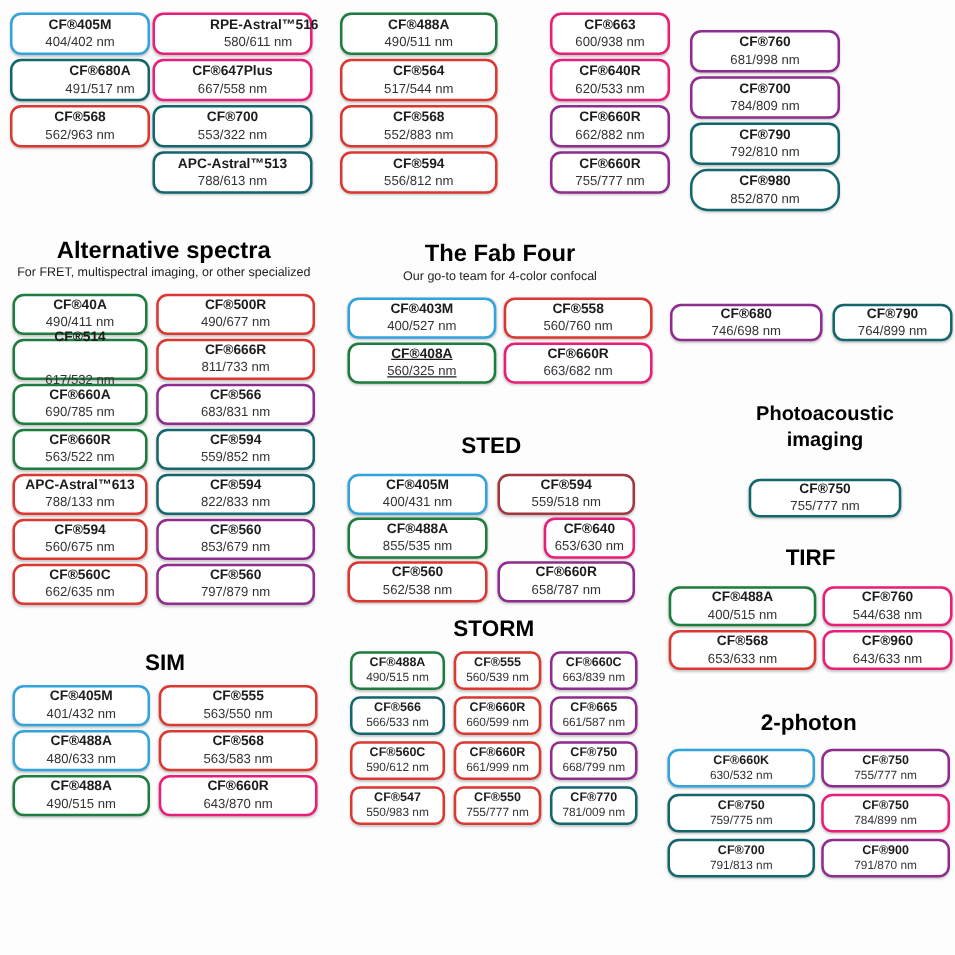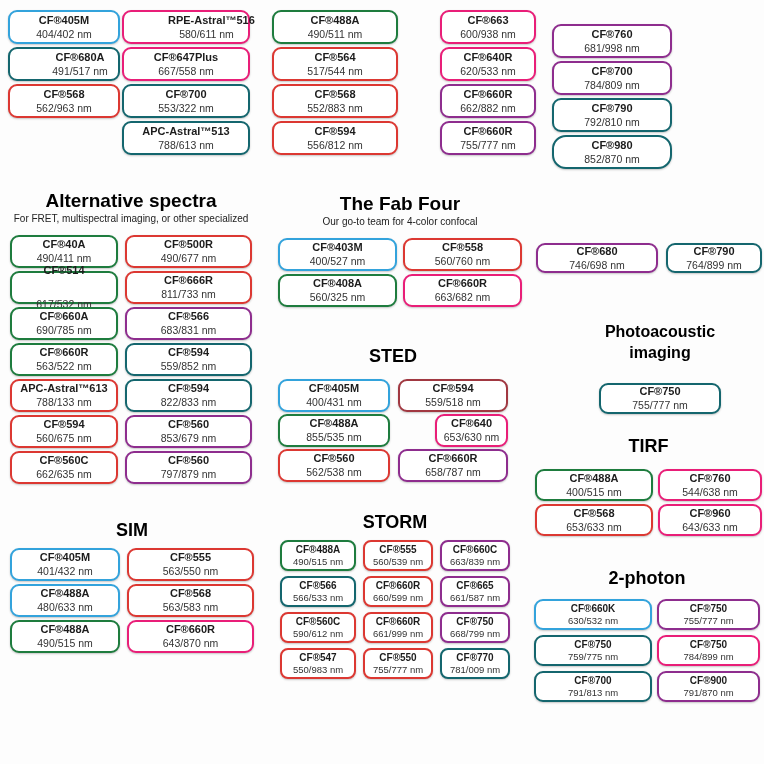--- a/index.html
+++ b/index.html
@@ -204,21 +204,21 @@
   <div class="subtitle">Our go-to team for 4-color confocal</div>
   <div class="grid" id="fab-grid">
       <div class="pill" style="border-color: rgb(51, 163, 220);">
         <div class="pill-name">CF®403M</div>
         <div class="pill-value">400/527 nm</div>
       </div>
       <div class="pill" style="border-color: rgb(220, 56, 50);">
         <div class="pill-name">CF®558</div>
         <div class="pill-value">560/760 nm</div>
       </div>
-      <div class="pill" style="border-color: rgb(30, 124, 62);">
+      <div class="pill" style="border-color: rgb(30, 124, 62); text-decoration: underline;">
         <div class="pill-name">CF®408A</div>
         <div class="pill-value">560/325 nm</div>
       </div>
       <div class="pill" style="border-color: rgb(233, 30, 120);">
         <div class="pill-name">CF®660R</div>
         <div class="pill-value">663/682 nm</div>
       </div>
     </div>
 </div>
 
@@ -318,21 +318,21 @@
         <div class="pill-name">CF®488A</div>
         <div class="pill-value">490/515 nm</div>
       </div>
       <div class="pill" style="border-color: rgb(233, 30, 120);">
         <div class="pill-name">CF®660R</div>
         <div class="pill-value">643/870 nm</div>
       </div>
     </div>
 </div>
 
-<div class="section" id="storm" style="left:280px;top:512px;width:230px">
+<div class="section" id="storm" style="left:280px;top:493px;width:230px">
   <div class="title-md">STORM</div>
   <div class="grid" id="storm-grid">
       <div class="pill" style="border-color: rgb(30, 124, 62);">
         <div class="pill-name">CF®488A</div>
         <div class="pill-value">490/515 nm</div>
       </div>
       <div class="pill" style="border-color: rgb(220, 56, 50);">
         <div class="pill-name">CF®555</div>
         <div class="pill-value">560/539 nm</div>
       </div>

